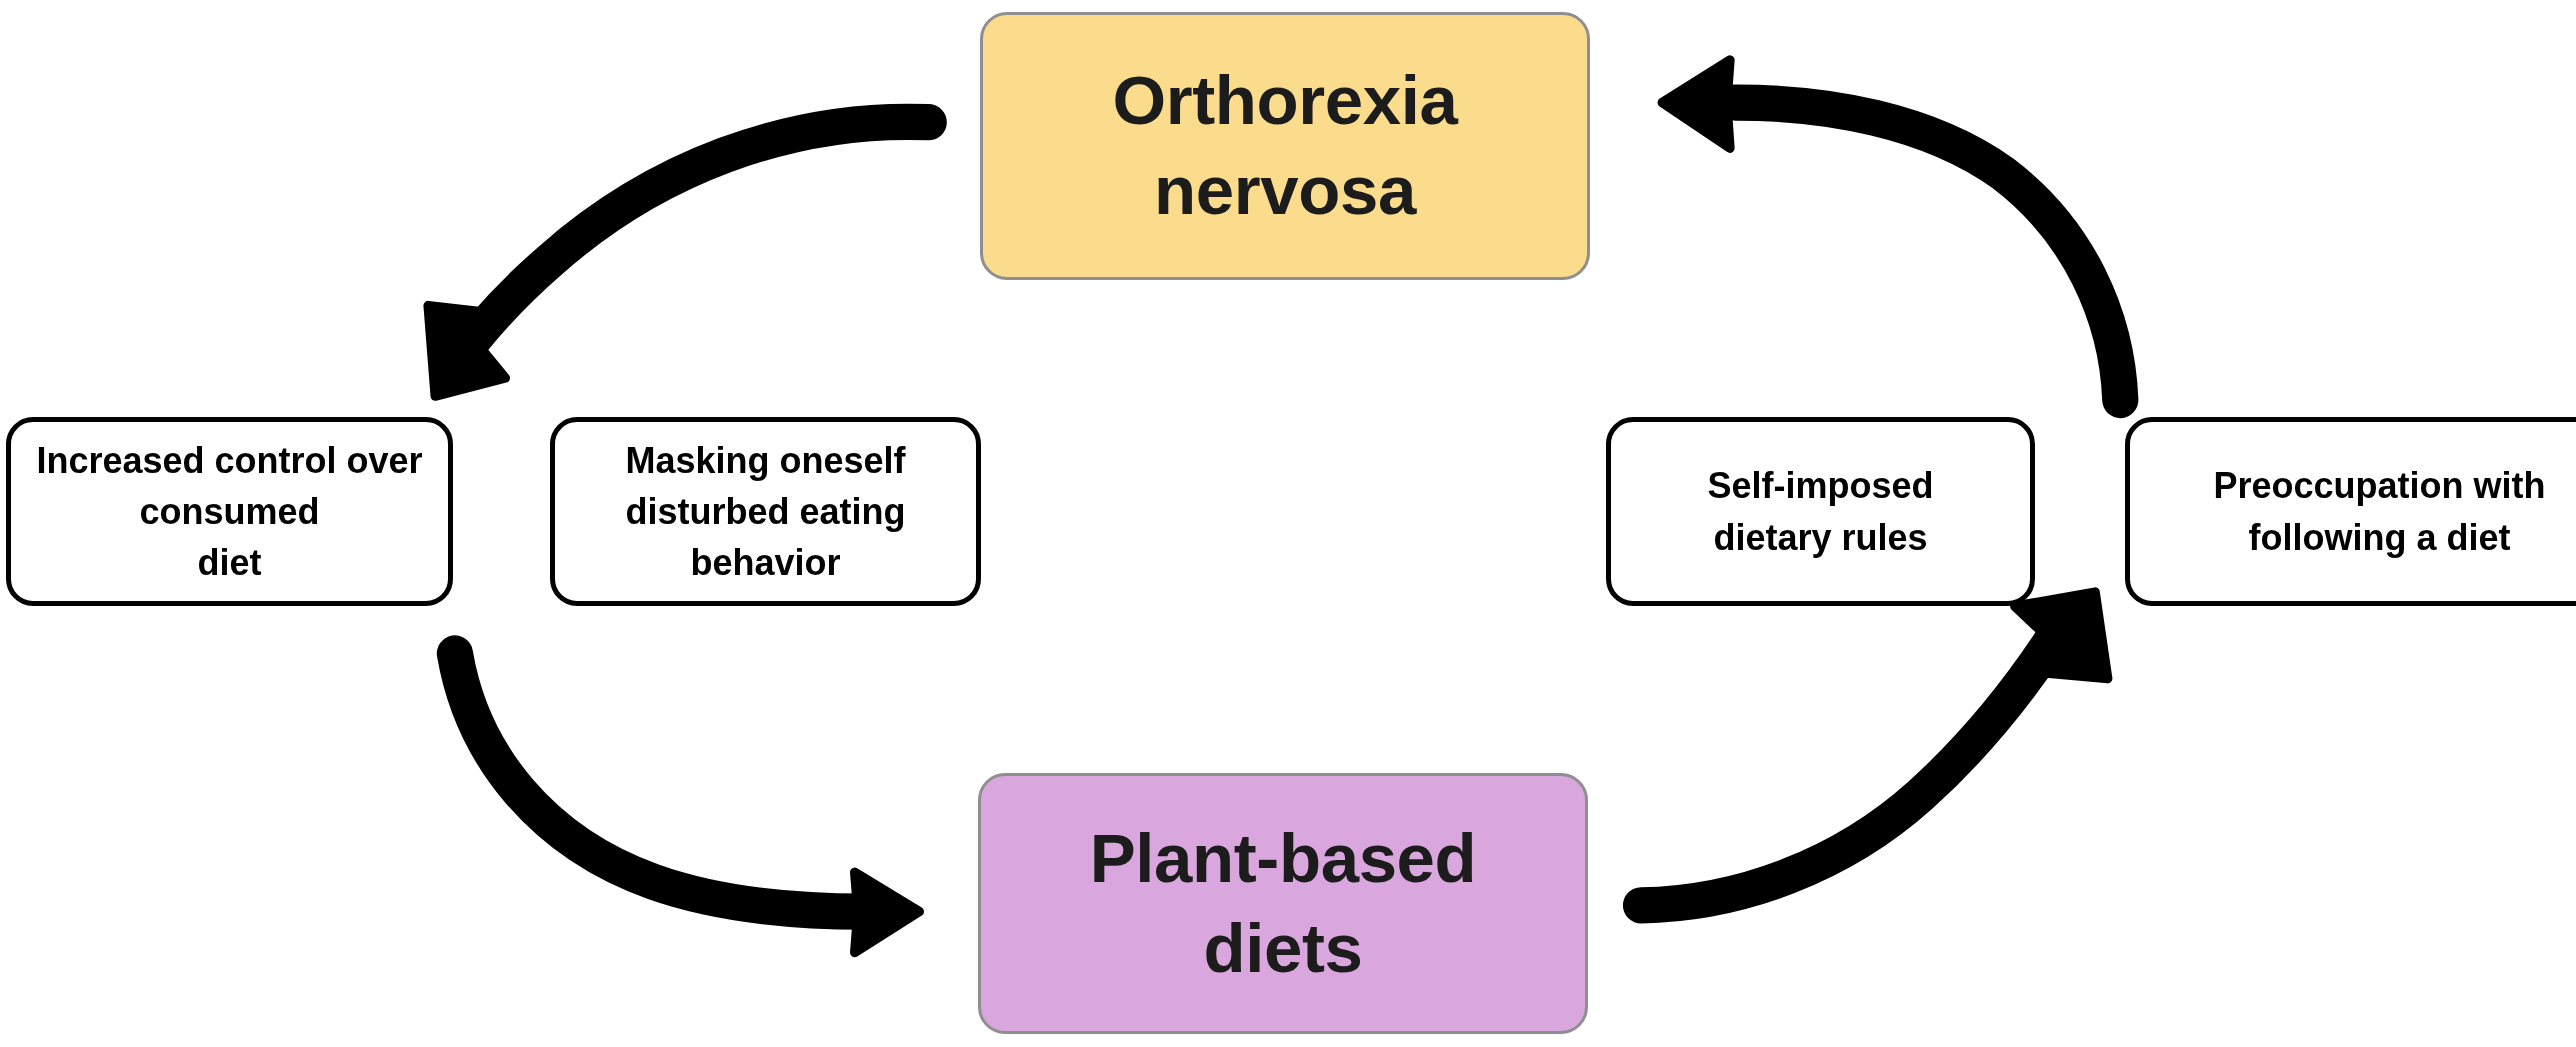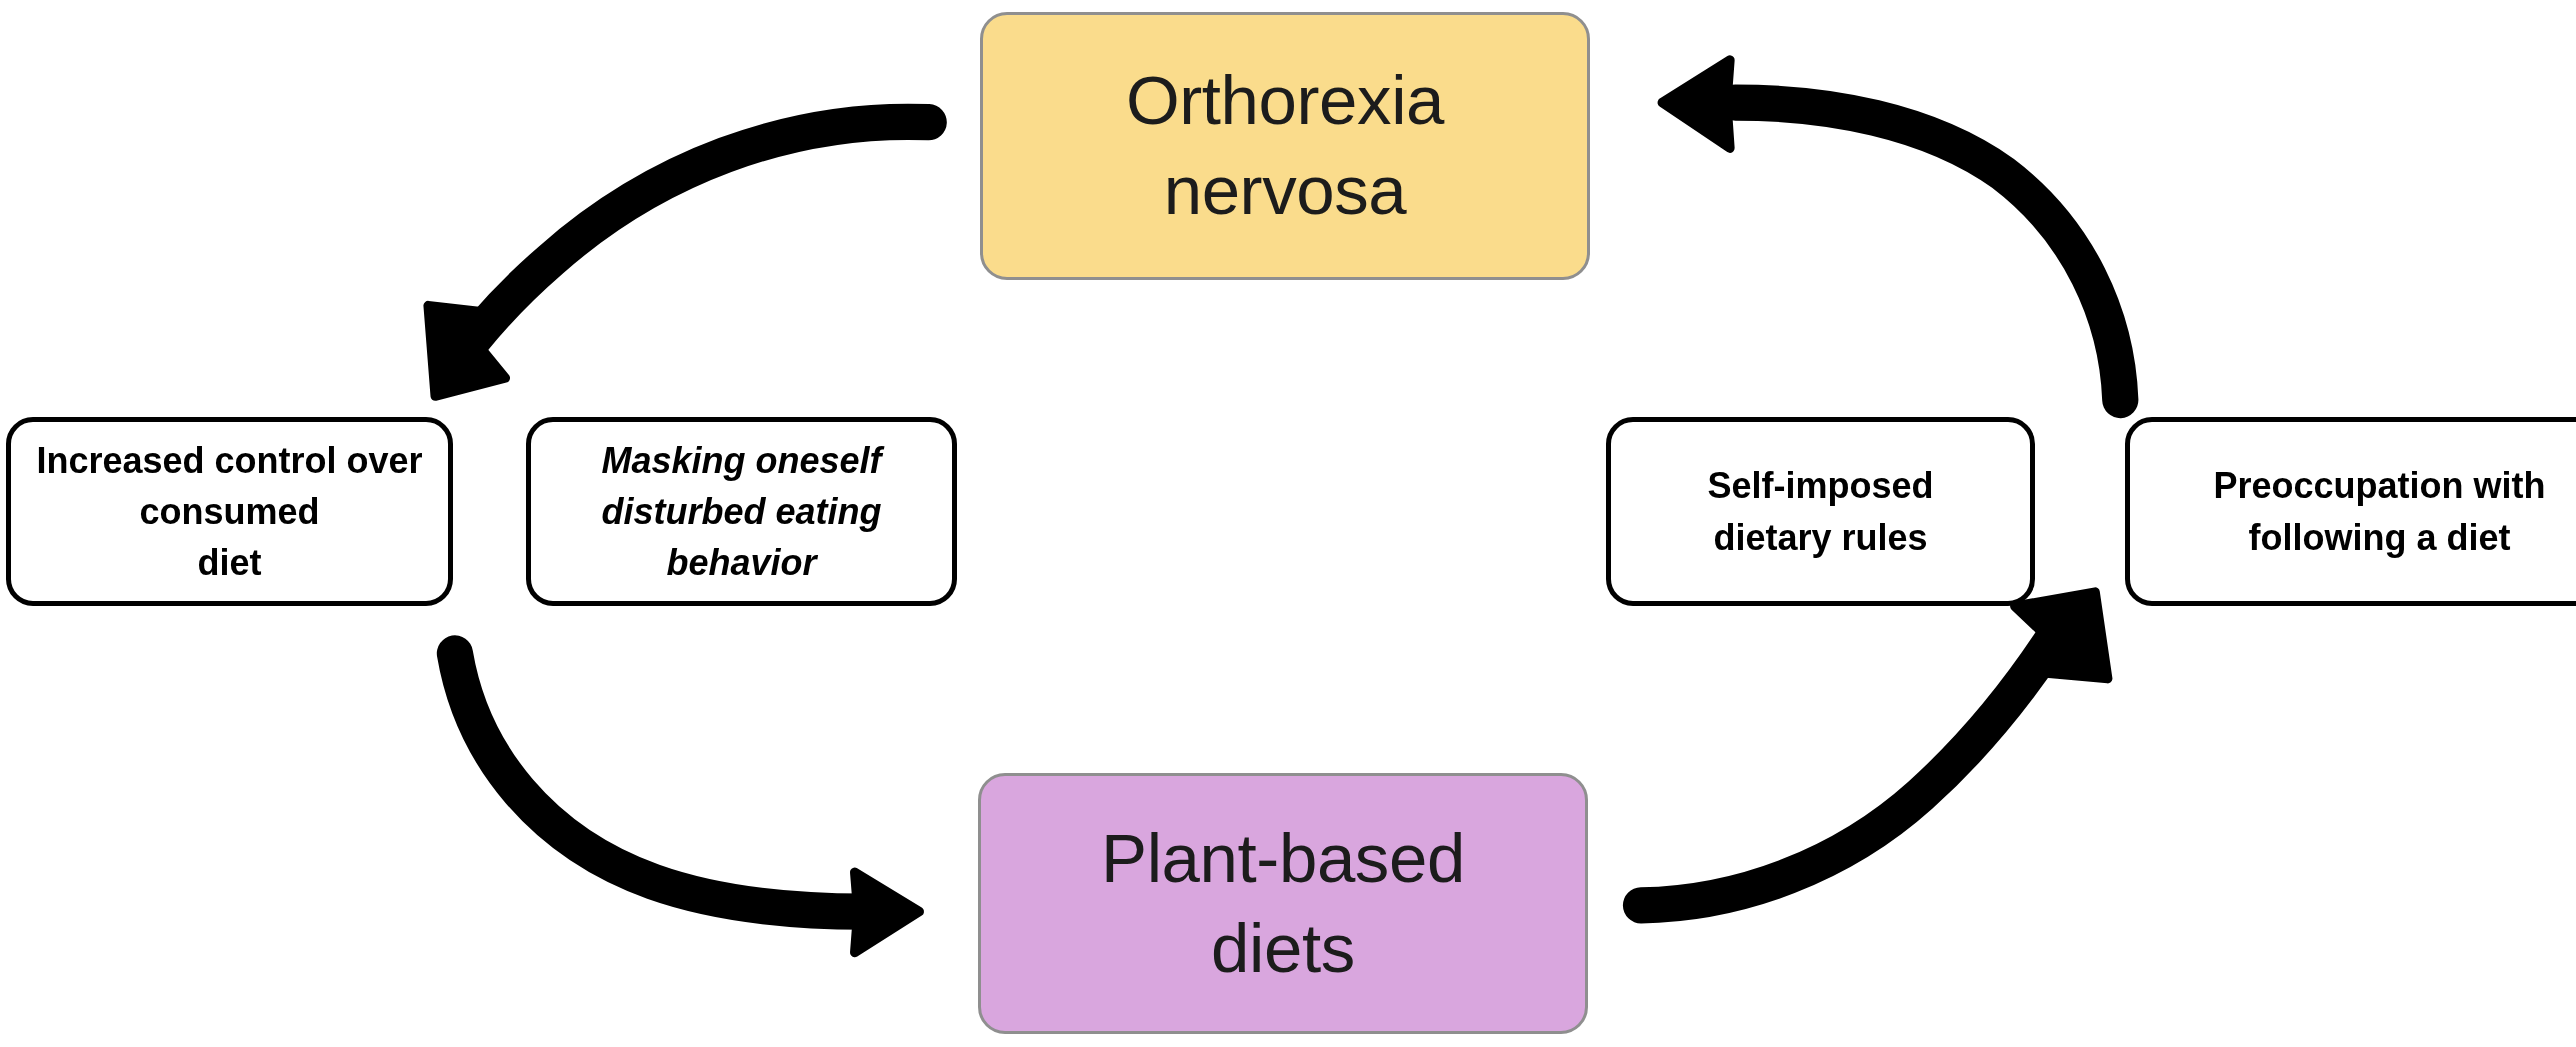--- a/index.html
+++ b/index.html
@@ -8,40 +8,40 @@
   #stage{position:absolute;left:0;top:0;width:2576px;height:1048px;background:#fff;}
 
   .arrows{position:absolute;left:0;top:0;width:2576px;height:1048px;}
 
   .node{position:absolute;box-sizing:border-box;display:flex;
         align-items:center;justify-content:center;text-align:center;}
 
   
   .node.primary{
      border:3.9px solid #8f8f8f;border-radius:27px;
-     font-weight:normal;font-size:69px;line-height:1.30;
+     font-weight:bold;font-size:69px;line-height:1.30;
      color:#1c1c1c;letter-spacing:-0.4px;
      font-family:"Liberation Sans",sans-serif;
   }
   .node.primary .txt{display:block;padding:0 15.7px;}
 
   #node-orthorexia{left:980px;top:11.8px;width:610px;height:268px;background:#fadc8c;}
   #node-plantbased{left:978px;top:773px;width:610px;height:261px;background:#d9a6de;text-align:center;}
 
   
   .node.factor{
      border:5.5px solid #000000;border-radius:27px;background:#ffffff;
      font-weight:bold;font-size:36px;line-height:1.42;
      color:#000000;
      font-family:"Liberation Sans",sans-serif;
   }
   .node.factor .txt{display:block;padding:0 7.9px;}
 
   #node-control{left:6px;top:417px;width:447px;height:189px;}
-  #node-masking{left:526px;top:417px;width:431px;height:189px;font-style:italic;}
+  #node-masking{left:550px;top:417px;width:431px;height:189px;}
   #node-rules{left:1606px;top:417px;width:429px;height:189px;align-items:center;}
   #node-preoccupation{left:2125px;top:417px;width:509px;height:189px;text-align:center;}
 </style>
 </head>
 <body>
 
 <div id="stage">
 
   <svg class="arrows" viewBox="0 0 3273 1331" width="2576" height="1048" xmlns="http://www.w3.org/2000/svg" aria-hidden="true">
 

